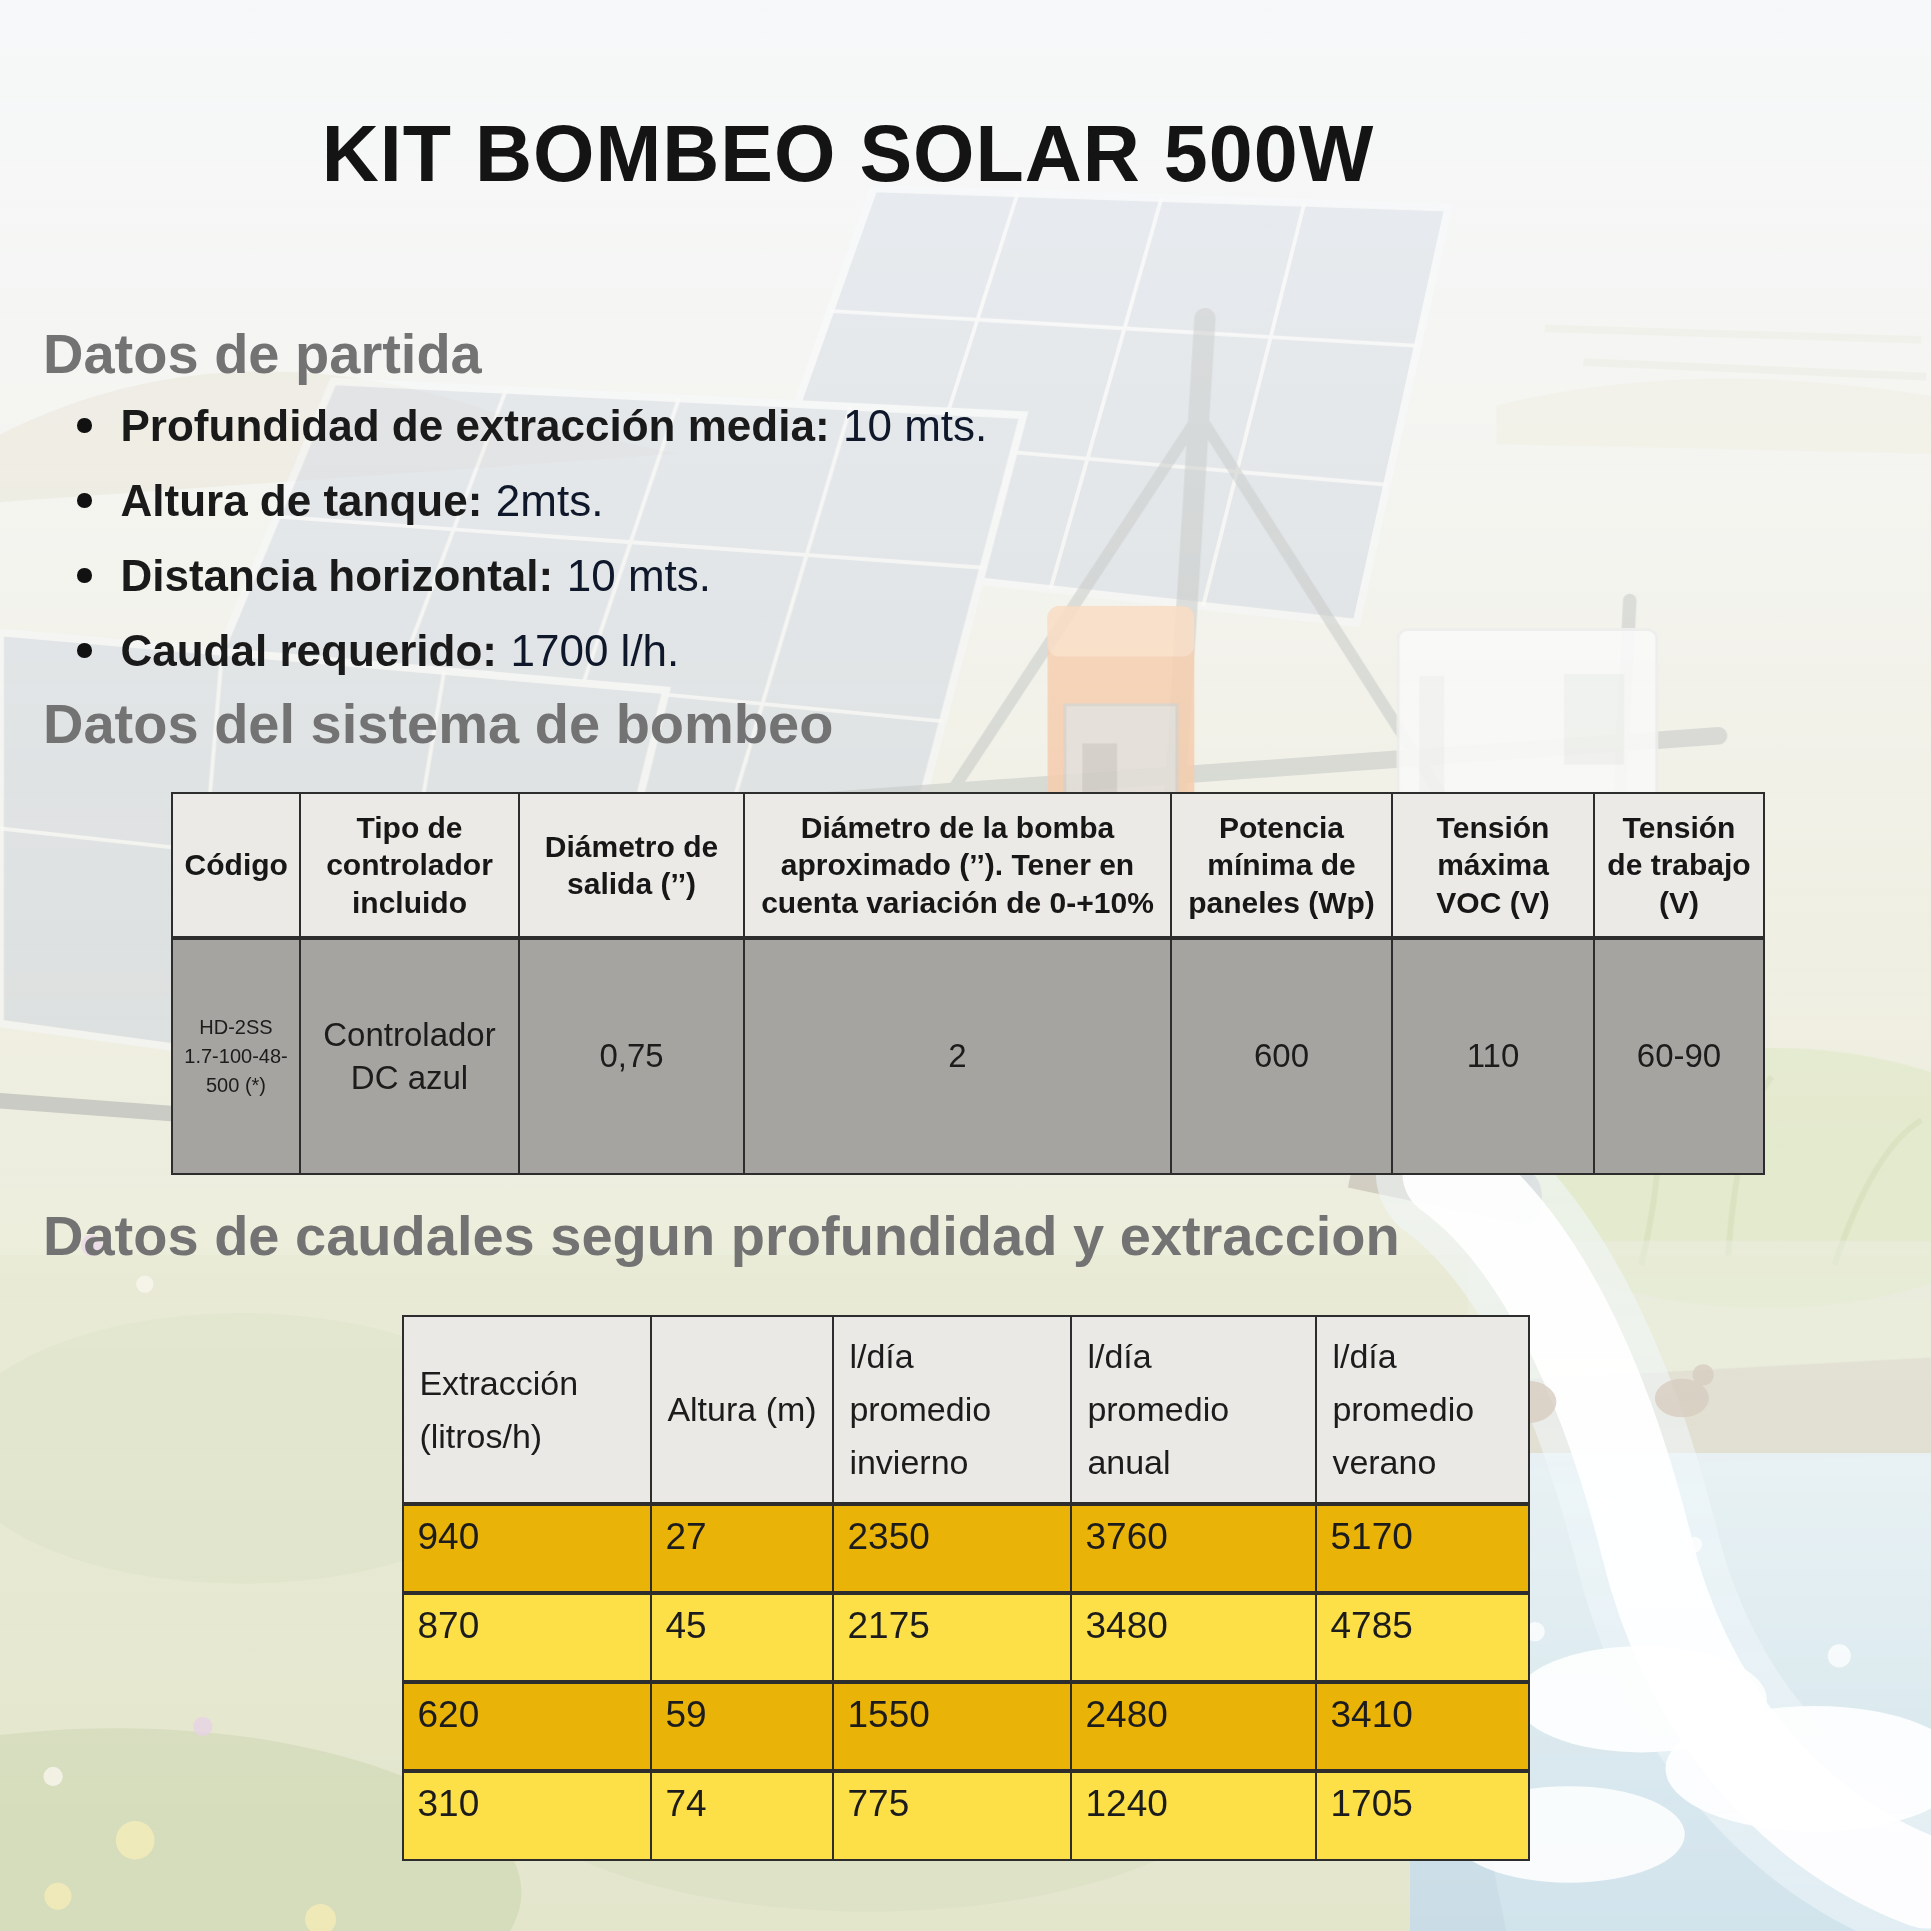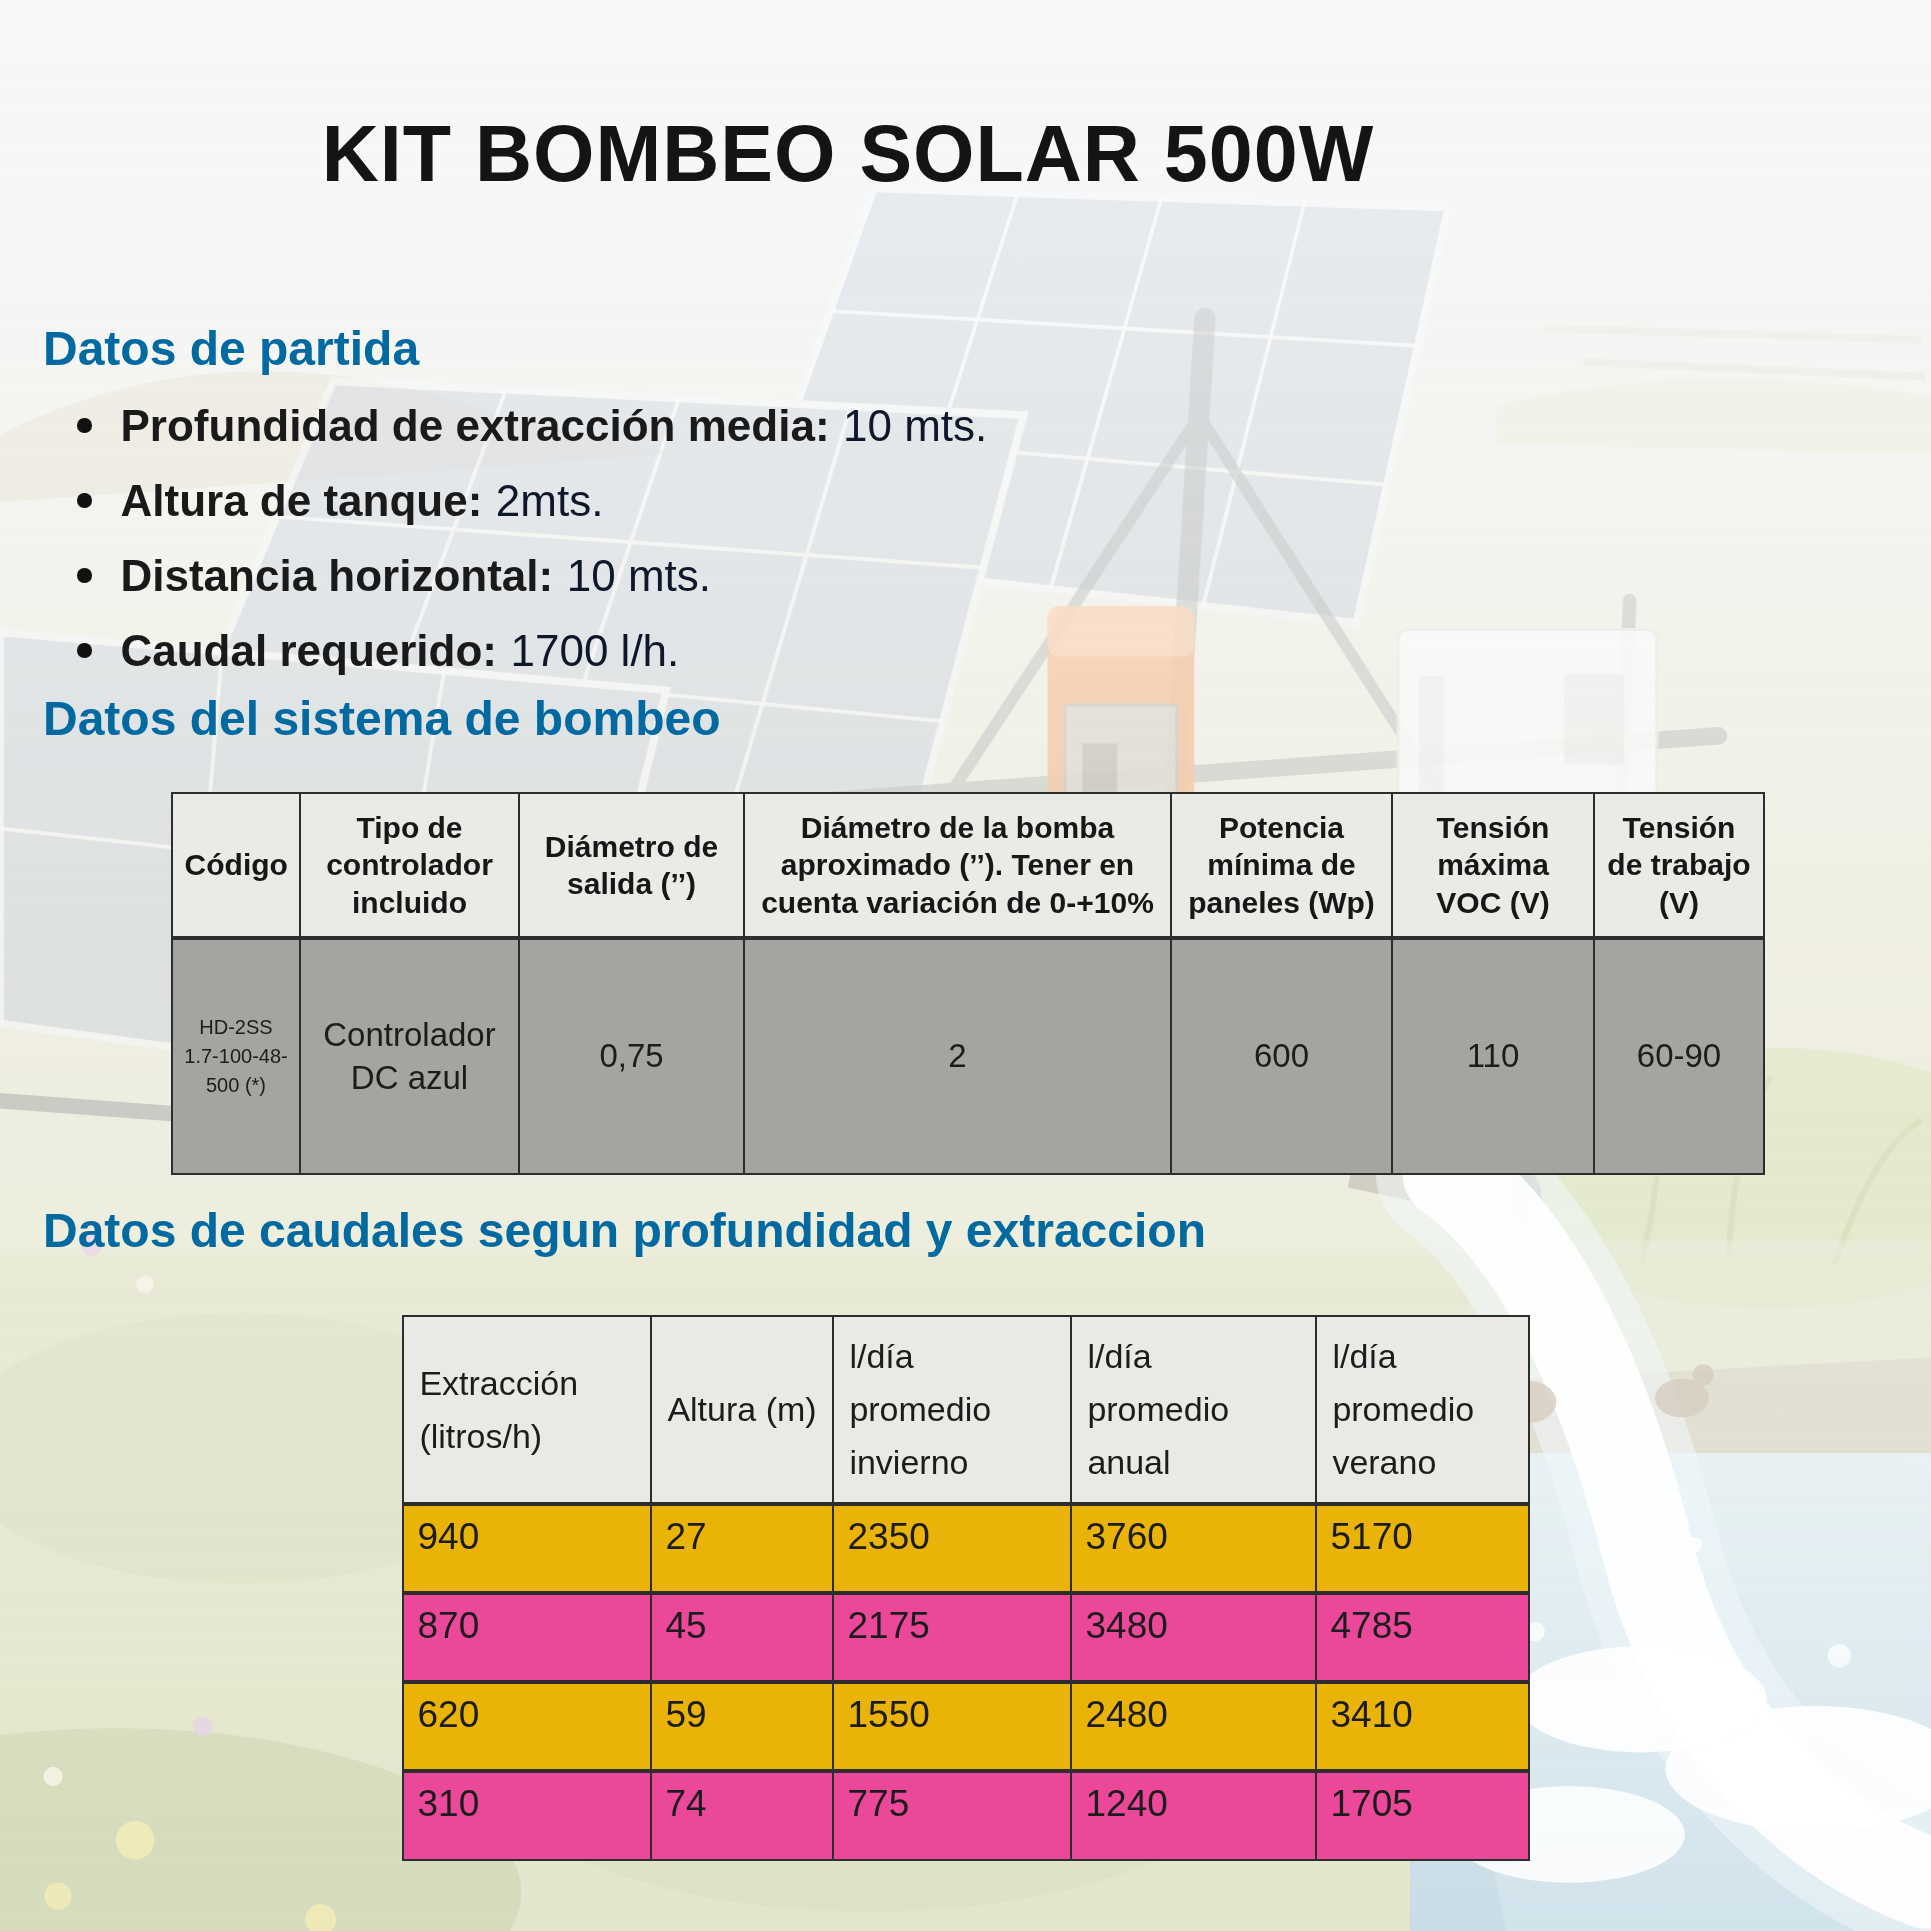--- a/index.html
+++ b/index.html
@@ -8,21 +8,21 @@
     font-family:"Liberation Sans", sans-serif;color:#1a1a1a;background:#eef0ea;
   }
   .bg{position:absolute;left:0;top:0;width:1931px;height:1931px;z-index:0;}
   .content{position:absolute;left:0;top:0;width:1931px;height:1931px;z-index:1;}
 
   h1.title{
     position:absolute;top:108px;left:16px;width:1664px;margin:0;text-align:center;
     font-size:79px;font-weight:bold;letter-spacing:1px;color:#141414;
   }
   h2.sec{
-    position:absolute;left:43px;margin:0;font-size:48px;font-weight:bold;color:#0369a1;
+    position:absolute;left:43px;margin:0;font-size:56px;font-weight:bold;color:#737373;
   }
   #h-partida{top:321px;}
   #h-sistema{top:691px;}
   #h-caudales{top:1203px;}
 
   ul.bullets{position:absolute;left:77px;top:388px;margin:0;padding:0;list-style:none;}
   ul.bullets li{display:flex;align-items:center;height:75px;font-size:44px;}
   ul.bullets .dot{flex:none;width:14.5px;height:14.5px;border-radius:50%;background:#111;margin-right:29px;}
   ul.bullets strong{font-weight:bold;}
   ul.bullets .val{margin-left:13.5px;font-weight:normal;color:#0f172a;}
@@ -52,21 +52,21 @@
   .t2 th{
     background:#ebe9e5;font-size:34px;font-weight:normal;text-align:left;
     vertical-align:middle;padding:7.7px 15.4px;line-height:1.55;color:#1c1c1c;
   }
   .t2 td{
     font-size:37px;font-weight:normal;text-align:left;vertical-align:top;
     padding:9.7px 13.5px;color:#1c1c1c;
   }
   .t2 tbody tr td{border-top-width:4.8px;}
   .t2 tbody tr.gray td{background:#eab308;}
-  .t2 tbody tr.light td{background:#ec4899;}
+  .t2 tbody tr.light td{background:#fde047;}
 </style>
 </head>
 <body>
 
 <svg class="bg" viewBox="0 0 2000 2000" aria-hidden="true">
   <defs>
     <linearGradient id="sky" x1="0" y1="0" x2="0" y2="1">
       <stop offset="0%" stop-color="#e9edf0"></stop>
       <stop offset="22%" stop-color="#e8eae2"></stop>
       <stop offset="48%" stop-color="#e3e2cc"></stop>

